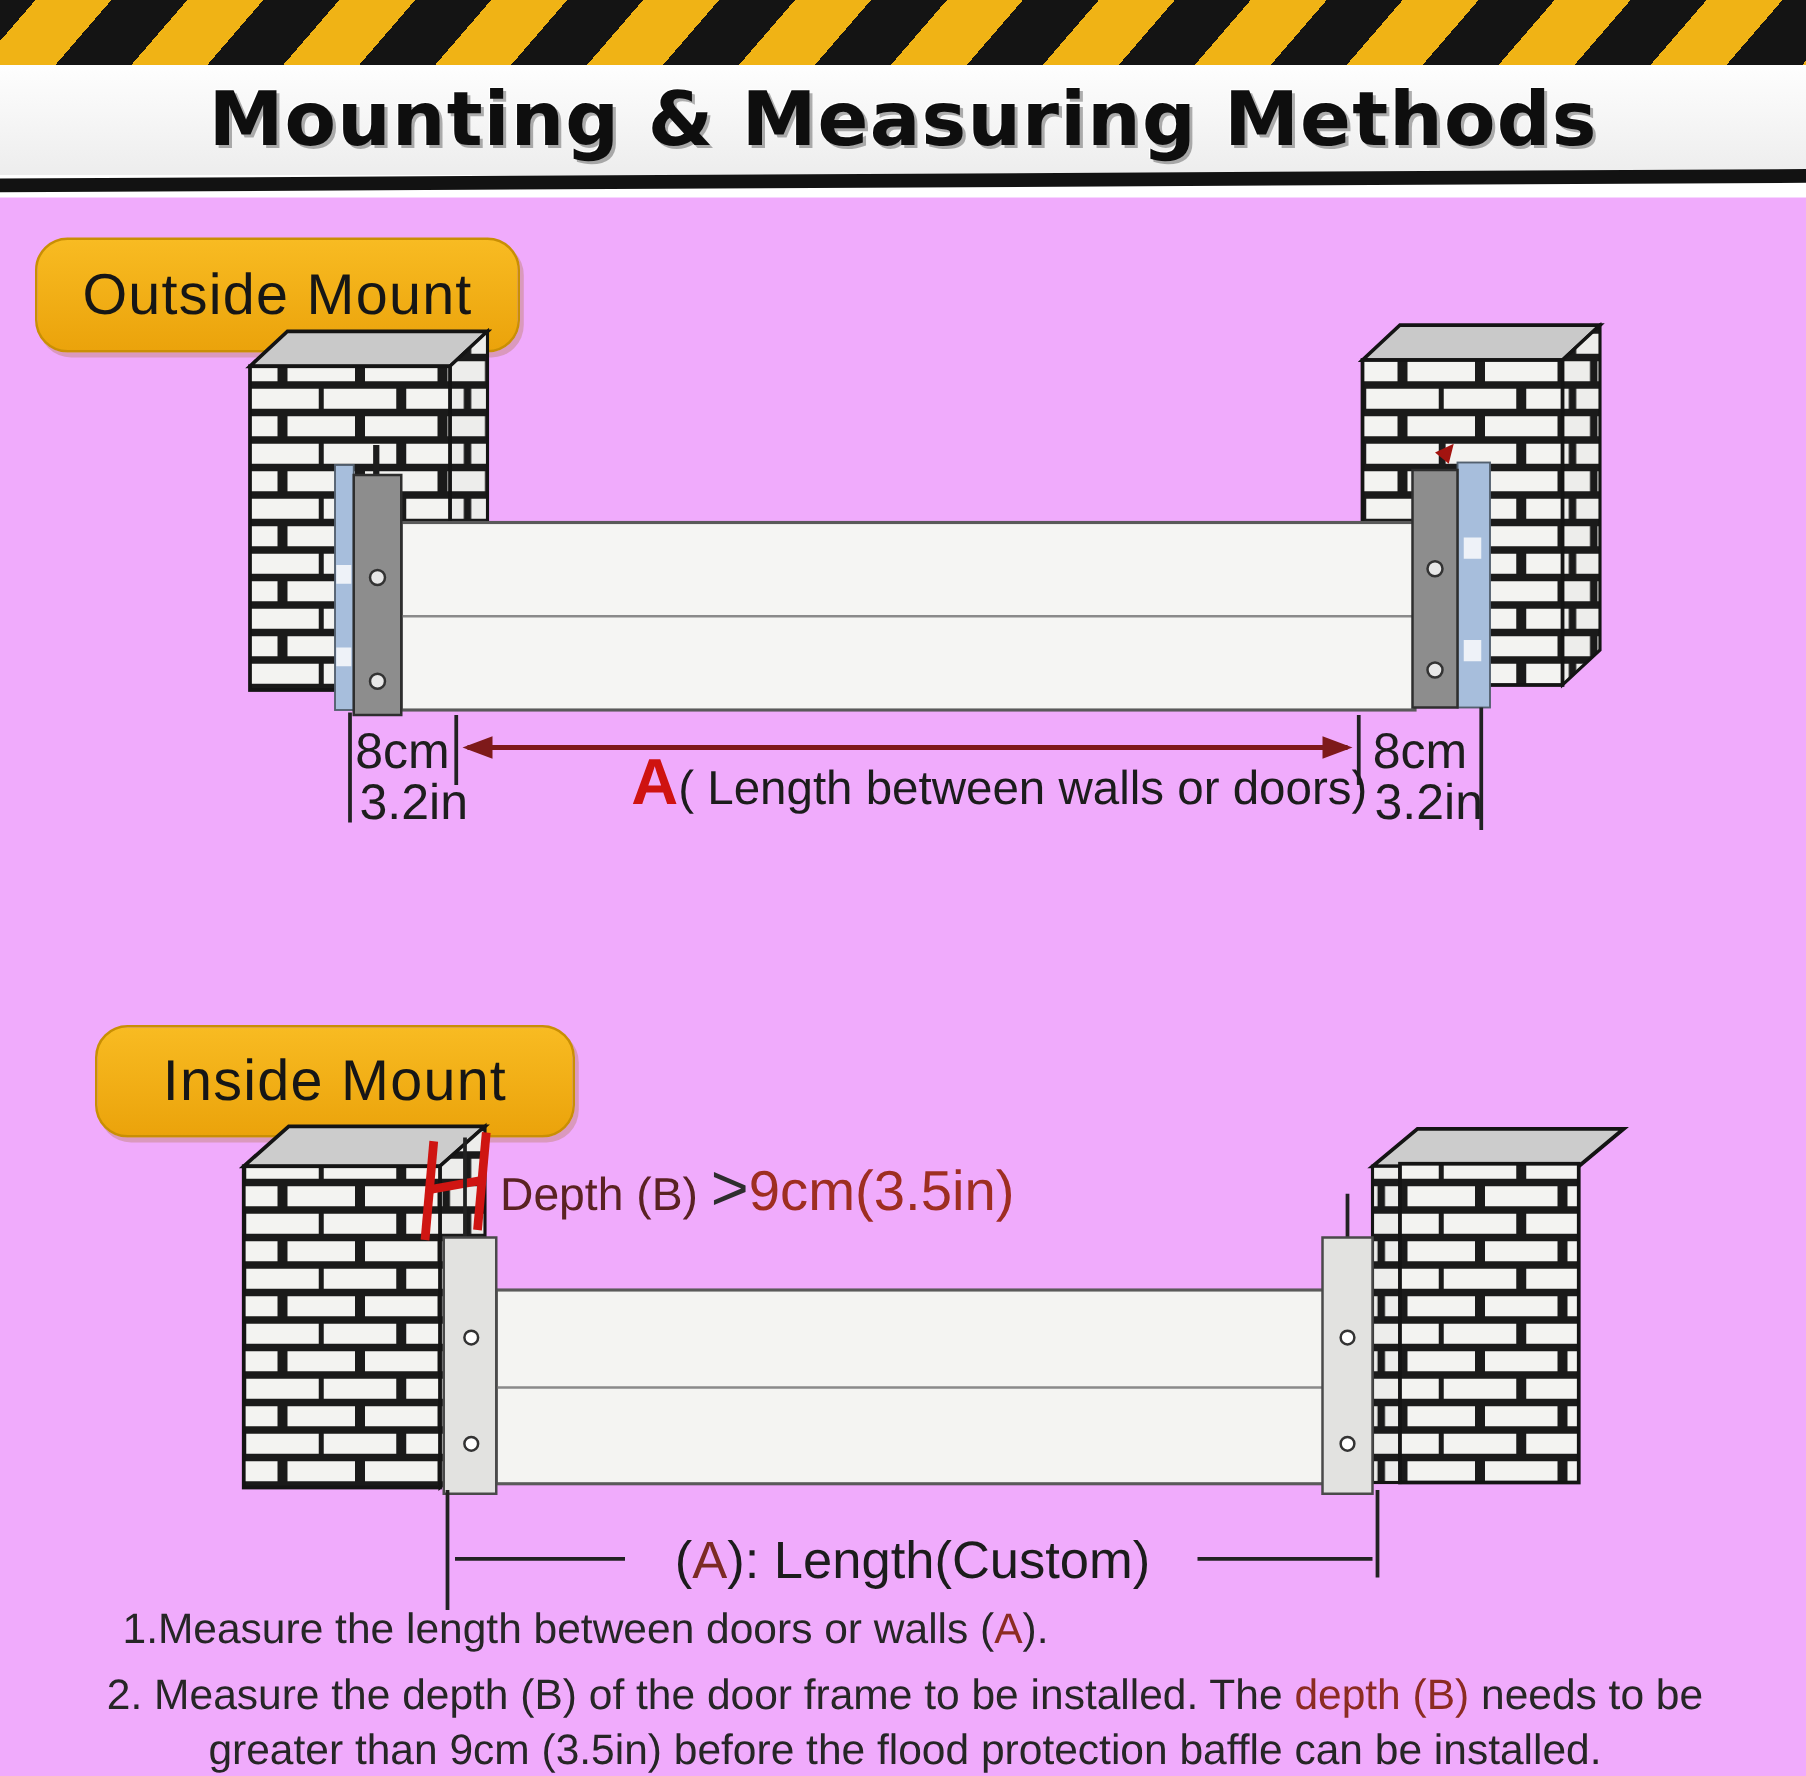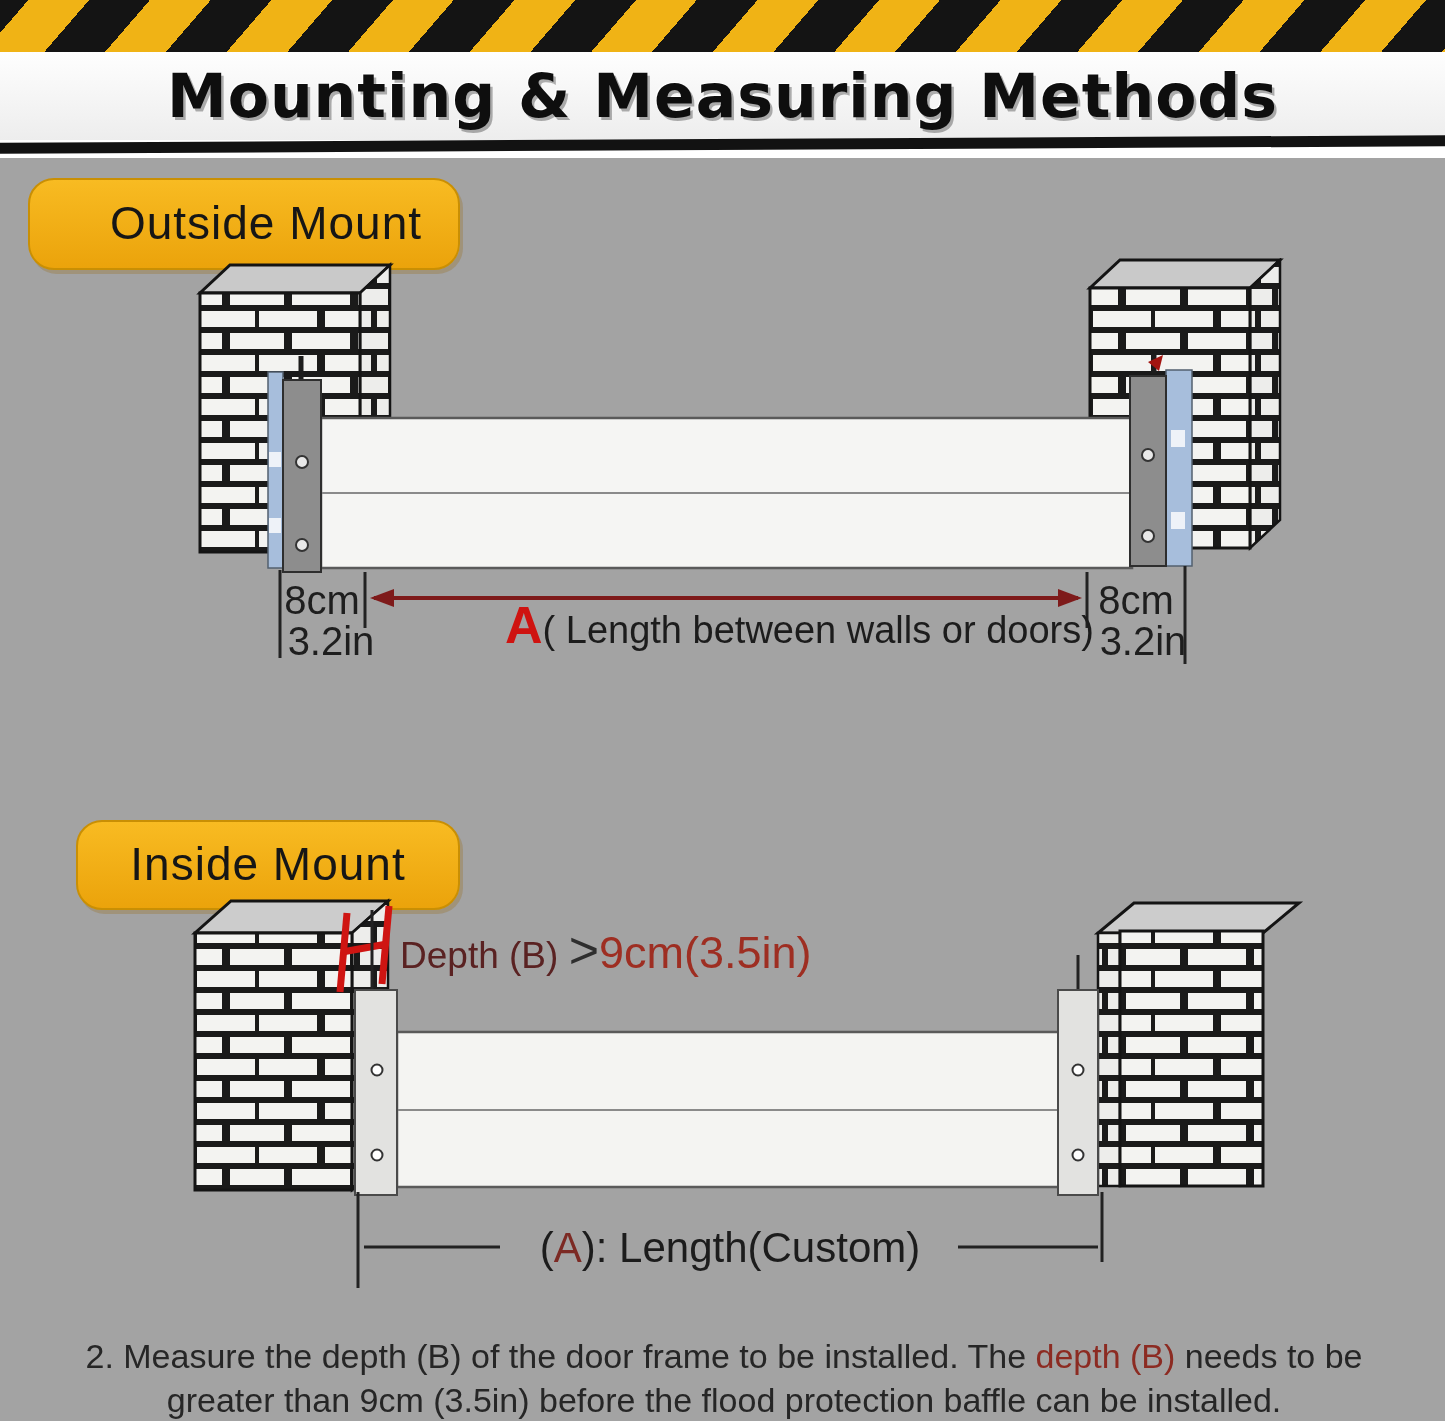--- a/index.html
+++ b/index.html
@@ -1,17 +1,17 @@
 <!DOCTYPE html>
 <html><head>
 <meta charset="utf-8">
 <style>
   html,body{margin:0;padding:0;background:#ffffff;}
   #page{
-    position:relative;width:1445px;height:1421px;overflow:hidden;background:#a3a3a3;
+    position:relative;width:1445px;height:1421px;overflow:hidden;background:#f0abfc;
     font-family:"Liberation Sans",sans-serif;color:#242424;
   }
   
   #header{position:absolute;left:0;top:0;width:1445px;height:158px;overflow:hidden;background:#fff;}
   #stripes{
     position:absolute;left:-40px;top:-76px;width:1540px;height:160px;
     transform:rotate(-1.2deg);
     background:repeating-linear-gradient(132deg,#f0b315 0 46px,#141414 46px 92px);
   }
   #title-band{
@@ -25,21 +25,21 @@
     white-space:nowrap;
   }
   #header-rule{position:absolute;left:-8px;top:139px;width:1461px;height:11px;background:#121212;transform:rotate(-0.3deg);}
   
   .badge{
     position:absolute;border-radius:26px;text-align:center;
     background:linear-gradient(#f8bb22,#eba30b);
     border:2px solid #c98f04;box-shadow:3px 4px 0 rgba(150,100,0,.25);
   }
   .badge span{font-size:46px;color:#161616;letter-spacing:1px;}
-  #badge-outside{left:28px;top:178px;width:384px;height:88px;line-height:86px;padding-left:44px;}
+  #badge-outside{left:28px;top:190px;width:384px;height:88px;line-height:86px;}
   #badge-inside{left:28px;top:820px;width:380px;height:86px;line-height:84px;margin-left:48px;}
   
   svg{position:absolute;left:0;display:block;}
   #svg-outside{top:258px;}
   #svg-inside{top:888px;}
   text{font-family:"Liberation Sans",sans-serif;}
   
   .instr{position:absolute;font-size:33.5px;color:#262626;}
   #outside-instructions{left:128px;top:690px;width:1180px;}
   #outside-instructions p{margin:0 0 15px 0;line-height:1.45;}
@@ -196,16 +196,17 @@
 
     <text x="400" y="968">
       <tspan font-size="37" fill="#5a2222">Depth (B) </tspan><tspan font-size="52" fill="#2e2e2e">&gt;</tspan><tspan font-size="45" fill="#9e2e22">9cm(3.5in)</tspan>
     </text>
 
     <text x="730" y="1262" text-anchor="middle">
       <tspan font-size="42" fill="#1c1c1c">(</tspan><tspan font-size="42" fill="#7c2a24">A</tspan><tspan font-size="42" fill="#1c1c1c">): Length(Custom)</tspan>
     </text>
   </svg>
 
+  <p class="instr" id="inside-instruction-1" style="font-size:34px;margin:0;"><span>1.Measure the length between doors or walls (</span><span class="redA">A</span><span>).</span></p>
 
   <p class="instr" id="inside-instruction-2" style="margin:0;"><span>2. Measure the depth (B) of the door frame to be installed. The </span><span class="maroon">depth (B)</span><span> needs to be greater than 9cm (3.5in) before the flood protection baffle can be installed.</span></p>
 
 </div>
 
 </body></html>

